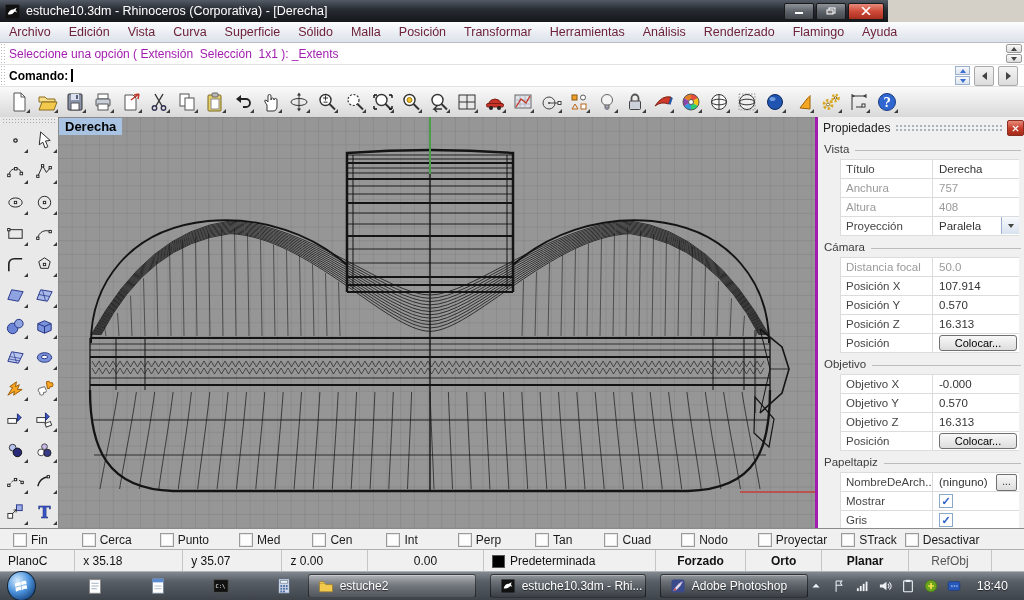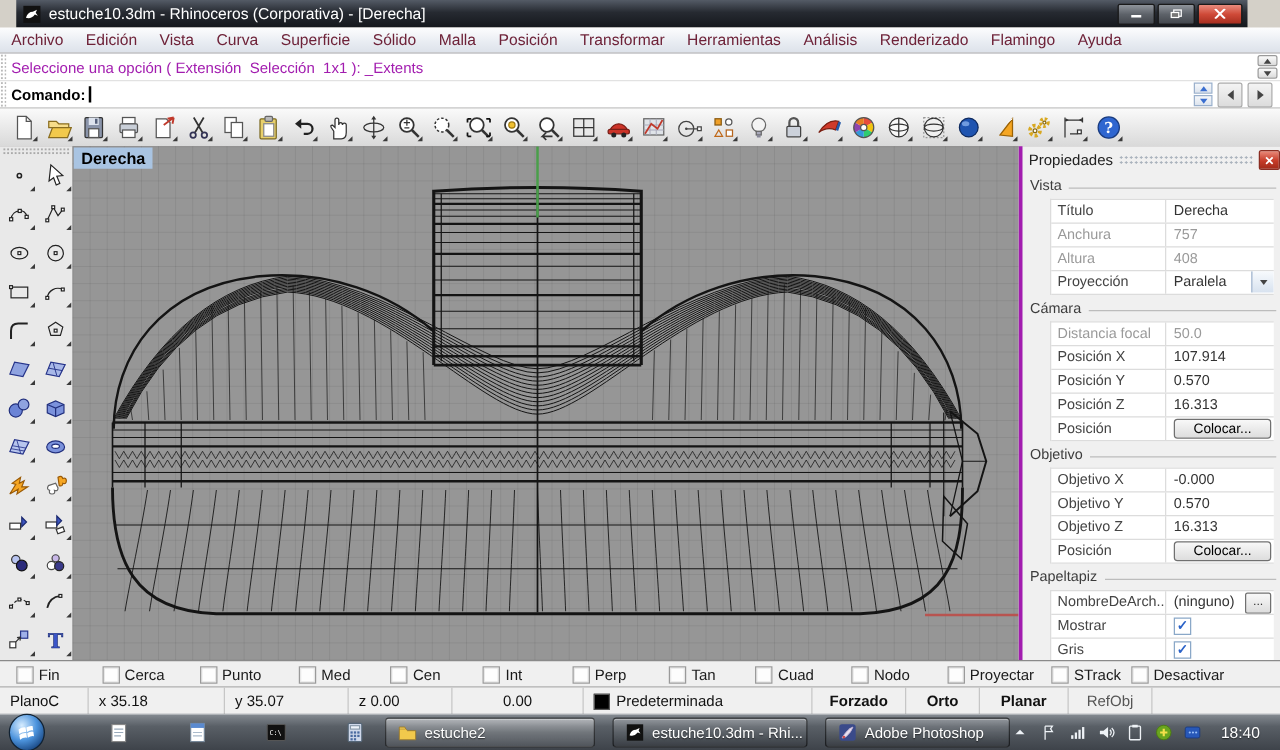--- a/index.html
+++ b/index.html
@@ -1,21 +1,21 @@
 <!DOCTYPE html>
 <html><head>
 <meta charset="utf-8">
 <style>
   html,body{margin:0;padding:0;background:#222;}
   #app{position:relative;width:1024px;height:600px;overflow:hidden;
        font-family:"Liberation Sans",sans-serif;background:#d4d0c8;user-select:none;}
   .abs{position:absolute;}
 
   
-  #titlebar{left:13px;top:0;width:985px;height:22px;
+  #titlebar{left:0;top:0;width:888px;height:22px;
     background:linear-gradient(#545b66,#262a31 45%,#15181d);
     display:flex;align-items:center;color:#fff;font-size:12.5px;}
   #titlebar .app-ico{width:15px;height:15px;margin:0 6px 0 5px;flex:0 0 auto;}
   #win-ctrls{margin-left:auto;display:flex;gap:2px;margin-right:4px;}
   .wbtn{width:28px;height:15px;border-radius:2px;border:1px solid #1a1a1a;
     background:linear-gradient(#8f949b,#5d6269 50%,#43474d);display:flex;align-items:center;justify-content:center;}
   .wbtn.close{background:linear-gradient(#e88b7d,#cf4a38 50%,#a72e1f);width:34px;}
   .wbtn svg{width:10px;height:8px;}
 
   
@@ -100,21 +100,21 @@
 
   
   #osnap{left:0;top:528px;width:1024px;height:21px;background:#f0f0f0;border-top:1px solid #8a8a8a;
     display:flex;align-items:center;font-size:12px;color:#1a1a1a;}
   .os{display:flex;align-items:center;gap:4px;margin-left:13px;}
   .oscb{width:12px;height:12px;background:#fdfdfd;border:1px solid #9a9a9a;box-shadow:inset 0 0 0 1px #e8e8e8;}
 
   
   #statusbar{left:0;top:549px;width:1024px;height:22px;background:#f0f0f0;border-top:1px solid #b0b0b0;
     display:flex;align-items:center;font-size:12px;color:#111;}
-  .sseg{height:100%;display:flex;align-items:center;justify-content:center;border-right:1px solid #c6c6c6;padding:0 4px;}
+  .sseg{height:100%;display:flex;align-items:center;justify-content:center;border-right:1px solid #c6c6c6;padding:0 16px;}
   .sseg.left{justify-content:flex-start;padding-left:8px;}
   .swatch{width:11px;height:11px;background:#000;border:1px solid #555;margin-right:5px;}
   .bold{font-weight:bold;}
   .dim-t{color:#555;}
 
   
   #taskbar{left:0;top:571px;width:1024px;height:29px;
     background:linear-gradient(#878d94,#595f66 35%,#3e434a);
     box-shadow:inset 0 1px 0 rgba(255,255,255,.35);display:flex;align-items:center;color:#fff;}
   #start-orb{width:28px;height:28px;border-radius:50%;margin-left:7px;

